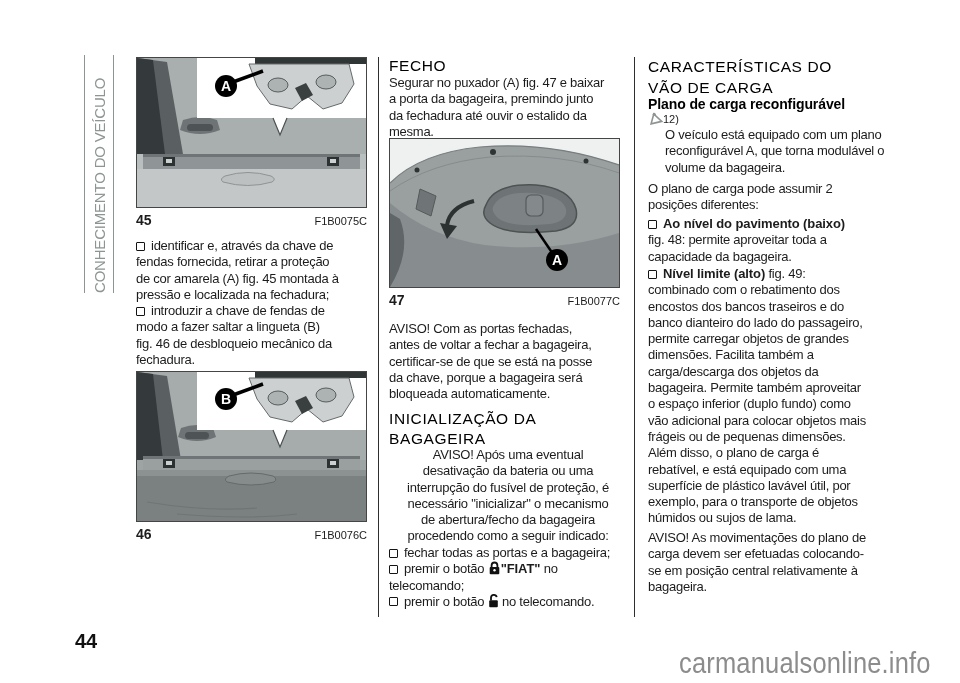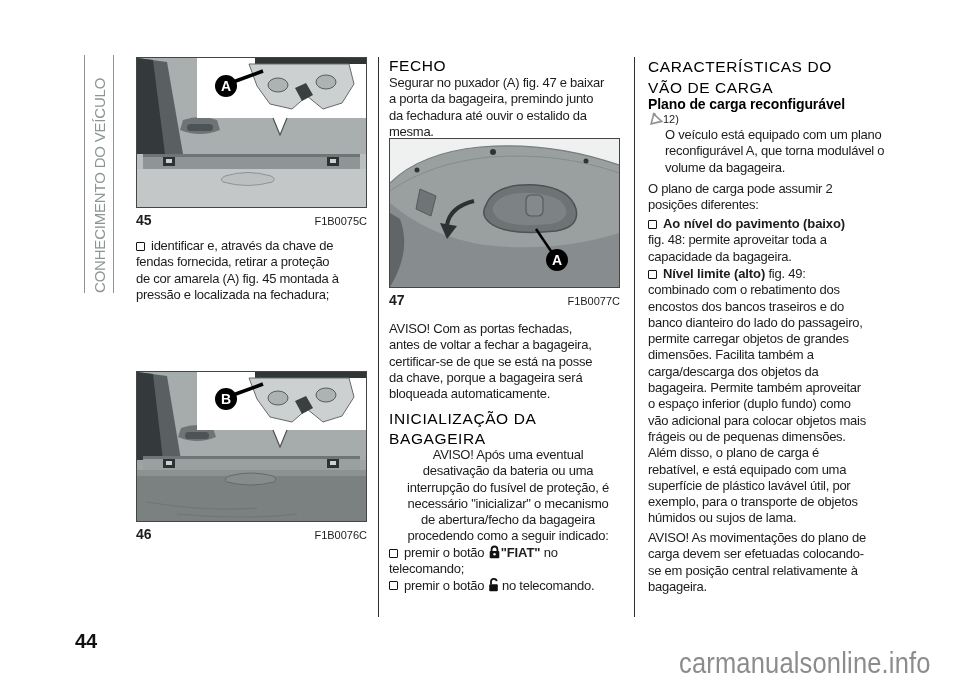--- a/index.html
+++ b/index.html
@@ -86,20 +86,24 @@
   <div class="fig-cap" style="top:157px;left:0;">
     <span class="fig-num">45</span>
     <span class="fig-code">F1B0075C</span>
   </div>
 
   <div class="abs body-text" style="top:183px;left:0;width:236px;">
     <p style="margin:0;"><span class="sq"></span><span class="pre">identificar e, através da chave de
 fendas fornecida, retirar a proteção
 de cor amarela (A) fig. 45 montada à
 pressão e localizada na fechadura;</span></p>
+    <p style="margin:0;"><span class="sq"></span><span class="pre">introduzir a chave de fendas de
+modo a fazer saltar a lingueta (B)
+fig. 46 de desbloqueio mecânico da
+fechadura.</span></p>
   </div>
 
   <div class="fig" style="top:316px;left:0;">
     <svg width="229" height="149" viewBox="0 0 229 149">
       <rect width="229" height="149" fill="#9ea3a4"></rect>
       <rect width="229" height="88" fill="#a6abac"></rect>
       <path d="M0,0 L30,4 L44,88 L0,88 Z" fill="#5a6061"></path>
       <path d="M0,0 L16,2 L26,88 L0,88 Z" fill="#343a3b"></path>
       <path d="M44,56 q16,-6 32,0 l3,9 q-19,8 -38,0 Z" fill="#6e7475"></path>
       <rect x="48" y="60" width="24" height="7" rx="3.5" fill="#4e5455"></rect>
@@ -174,20 +178,21 @@
   <div class="abs h-main pre" style="top:354px;left:0;">INICIALIZAÇÃO DA
 BAGAGEIRA</div>
   <div class="abs body-text pre" style="top:392px;left:0;width:238px;text-align:center;">AVISO! Após uma eventual
 desativação da bateria ou uma
 interrupção do fusível de proteção, é
 necessário "inicializar" o mecanismo
 de abertura/fecho da bagageira
 procedendo como a seguir indicado:</div>
 
   <div class="abs body-text step" style="top:490px;left:0;width:238px;">
+    <p><span class="sq"></span><span>fechar todas as portas e a bagageira;</span></p>
     <p><span class="sq"></span><span class="pre">premir o botão </span><svg class="lock-ico" width="13" height="14" viewBox="0 0 13 14">
           <path d="M3.6,6.2 V4.4 a2.9,2.9 0 0 1 5.8,0 V6.2" fill="none" stroke="#111" stroke-width="1.8"></path>
           <rect x="1.7" y="6" width="9.6" height="7.2" rx="1" fill="#111"></rect>
           <circle cx="6.5" cy="9.2" r="1.2" fill="#fff"></circle>
         </svg><b class="pre">"FIAT"</b><span class="pre"> no
 telecomando;</span></p>
     <p><span class="sq"></span><span class="pre">premir o botão </span><svg class="lock-ico" width="11" height="14" viewBox="0 0 11 14">
           <path d="M3,6.4 V3.6 a2.9,2.9 0 0 1 5.7,-0.5" fill="none" stroke="#111" stroke-width="1.8"></path>
           <rect x="1.2" y="6.2" width="8.6" height="7" rx="1" fill="#111"></rect>
         </svg><span class="pre"> no telecomando.</span></p>

